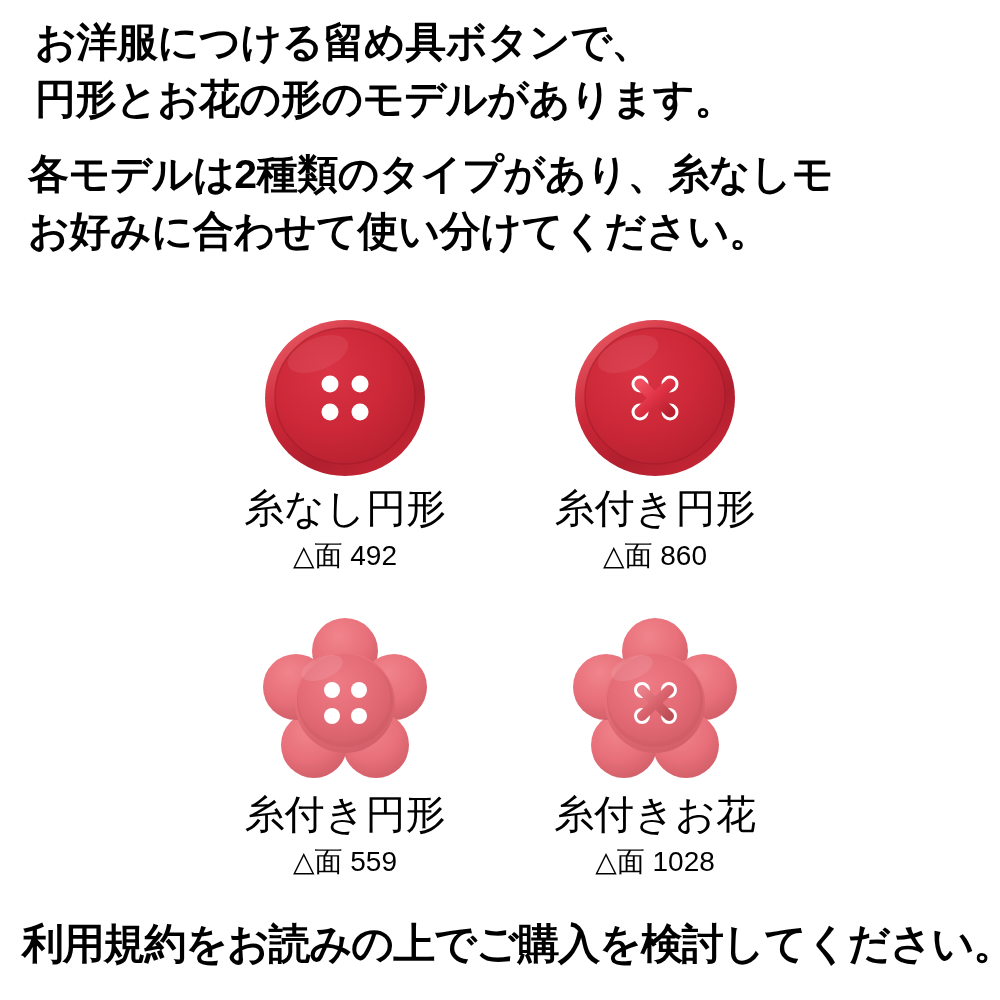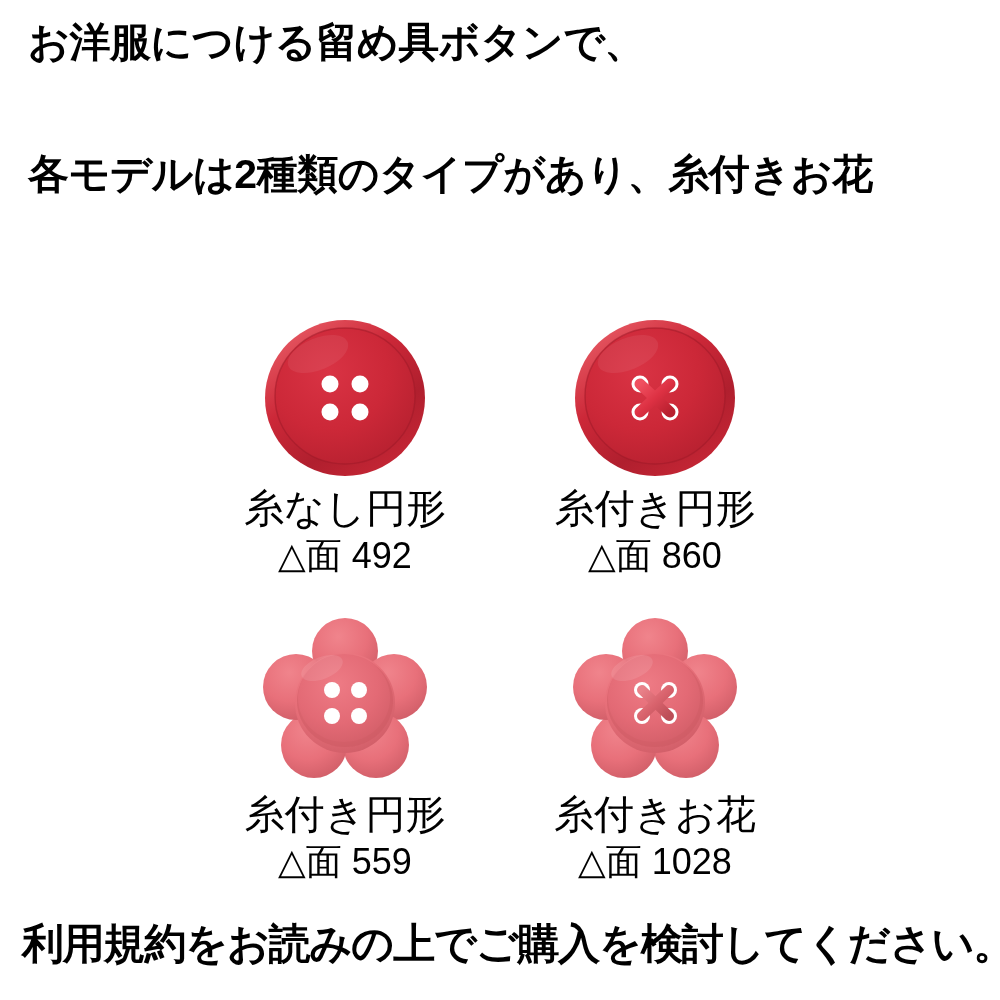--- a/index.html
+++ b/index.html
@@ -18,21 +18,21 @@
 
   .page {
     position: relative;
     width: 1000px;
     height: 1000px;
   }
 
   
   .intro-block {
     position: absolute;
-    left: 28px;
+    left: 35px;
     top: 14px;
     width: 950px;
   }
   .intro-line {
     font-size: 41px;
     line-height: 57px;
     font-weight: 700;
     letter-spacing: -0.5px;
     white-space: nowrap;
   }
@@ -92,37 +92,39 @@
 
   .cap {
     margin-top: 2px;
     font-size: 40px;
     line-height: 48px;
     font-weight: 400;
     letter-spacing: 0px;
     white-space: nowrap;
   }
   .cap-2 {
-    font-size: 36px;
+    font-size: 28px;
     line-height: 48px;
     font-weight: 400;
     white-space: nowrap;
   }
 </style>
 </head>
 <body>
 
 <div class="page">
 
   <div class="intro-block">
     <div class="intro-line">お洋服につける留め具ボタンで、</div>
+    <div class="intro-line">円形とお花の形のモデルがあります。</div>
   </div>
 
   <div class="desc-block">
-    <div class="desc-line">各モデルは2種類のタイプがあり、糸付きお花</div>
+    <div class="desc-line">各モデルは2種類のタイプがあり、糸なしモ</div>
+    <div class="desc-line">お好みに合わせて使い分けてください。</div>
   </div>
 
   <div class="grid">
 
     <div class="grid-row">
 
       <div class="cell col-0">
         <div class="art">
           <svg viewBox="0 0 170 170" xmlns="http://www.w3.org/2000/svg">
             <defs>

